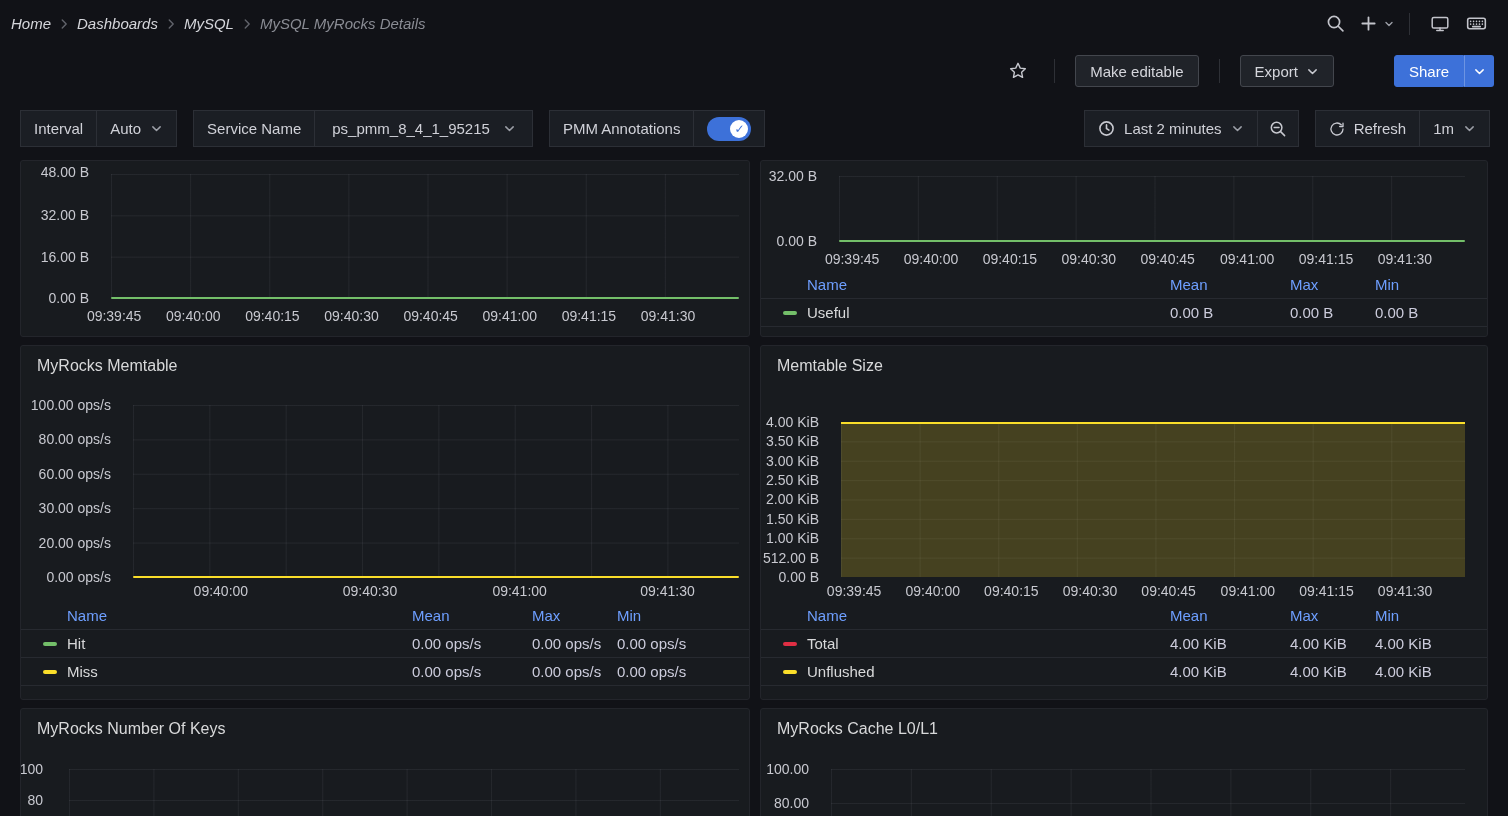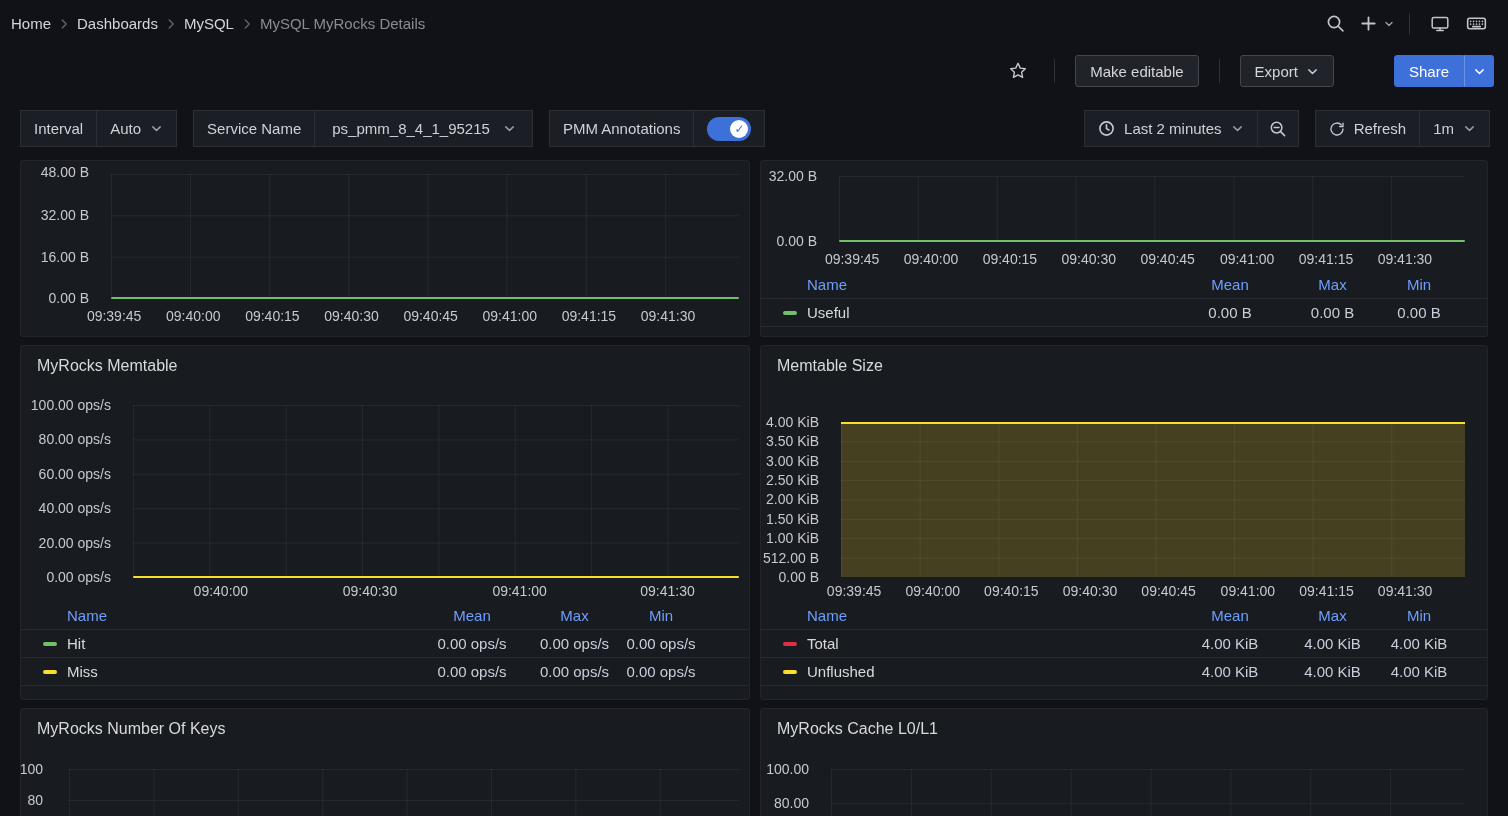--- a/index.html
+++ b/index.html
@@ -2,21 +2,21 @@
 <html><head>
 <meta charset="utf-8">
 <style>
   * { box-sizing: border-box; margin: 0; padding: 0; }
   html,body { width:1508px; height:816px; overflow:hidden; background:#111217;
     font-family:"Liberation Sans","DejaVu Sans",sans-serif; color:#d5d6dc; }
 
   
   .nav { height:47px; display:flex; align-items:center; justify-content:space-between; padding:0 16px 0 11px; }
   .crumbs { display:flex; align-items:center; gap:6px; font-size:15px; }
-  .crumb { color:#d5d6db; cursor:pointer; }
+  .crumb { color:#d5d6db; cursor:pointer;font-style:italic; }
   .crumb-sep { color:#62646c; display:flex; align-items:center; }
   .crumb.current { color:#8a8c94; }
   .nav-right { display:flex; align-items:center; gap:4px; }
   .icon-btn { width:32px; height:32px; display:flex; align-items:center; justify-content:center;
     color:#c3c4cb; border-radius:3px; cursor:pointer; }
   .nav-divider { width:1px; height:22px; background:#2e3036; margin:0 10px; }
   .plus-group { display:flex; align-items:center; gap:2px; }
 
   
   .toolbar { height:48px; display:flex; align-items:center; justify-content:flex-end; padding:0 14px; gap:12px; }
@@ -64,21 +64,21 @@
   .xticks { position:absolute; height:17px; }
   .xt { position:absolute; transform:translateX(-50%); font-size:14px; color:#c8c9d0; white-space:nowrap; }
 
   
   .legend { position:absolute; left:0; right:0; font-size:15px; }
   .lg-head, .lg-row { display:flex; align-items:center; height:28px;
     padding:0 44px 0 22px; border-bottom:1px solid rgba(204,204,220,0.09); }
   .pr24 { padding-right:24px !important; }
   .lg-name { flex:1; display:flex; align-items:center; gap:10px; color:#d8d9da; }
   .lg-hname { padding-left:24px; color:#6e9fff; font-weight:500; cursor:pointer; }
-  .lg-col { width:120px; text-align:center; color:#ccccdc; }
+  .lg-col { width:120px; text-align:left; color:#ccccdc; }
   .lg-col.w85 { width:85px; } .lg-col.w88 { width:88px; }
   .lg-h { color:#6e9fff; font-weight:500; cursor:pointer; }
   .lg-label { cursor:pointer; }
   .sw { display:inline-block; width:14px; height:4px; border-radius:2px; flex:none; }
   .sw-green { background:#73bf69; } .sw-yellow { background:#fade2a; } .sw-red { background:#e02f44; }
   svg { display:block; }
 </style>
 </head>
 <body>
 
@@ -309,21 +309,21 @@
     </section>
   </div>
 
   <div class="row">
     <section class="panel w-l" style="height:355px">
       <div class="panel-title">MyRocks Memtable</div>
       <div class="yaxis" style="left:0;width:106px">
         <span class="yt" style="top:51px">100.00 ops/s</span>
         <span class="yt" style="top:85px">80.00 ops/s</span>
         <span class="yt" style="top:120px">60.00 ops/s</span>
-        <span class="yt" style="top:154px">40.00 ops/s</span>
+        <span class="yt" style="top:154px">30.00 ops/s</span>
         <span class="yt" style="top:189px">20.00 ops/s</span>
         <span class="yt" style="top:223px">0.00 ops/s</span>
       </div>
       <div class="plot" style="left:112px;right:10px;top:59px;height:172px;--hstep:20%">
         <span class="series-line" style="background:#fade2a;bottom:-1px"></span>
       </div>
       <div class="xticks" style="left:112px;right:10px;top:237px">
         <span class="xt" style="left:14.5%">09:40:00</span>
         <span class="xt" style="left:39.1%">09:40:30</span>
         <span class="xt" style="left:63.8%">09:41:00</span>

